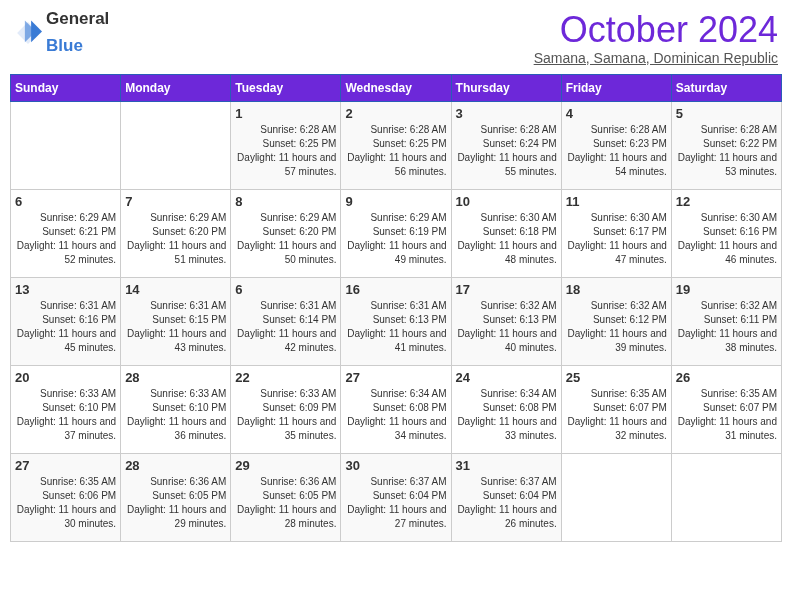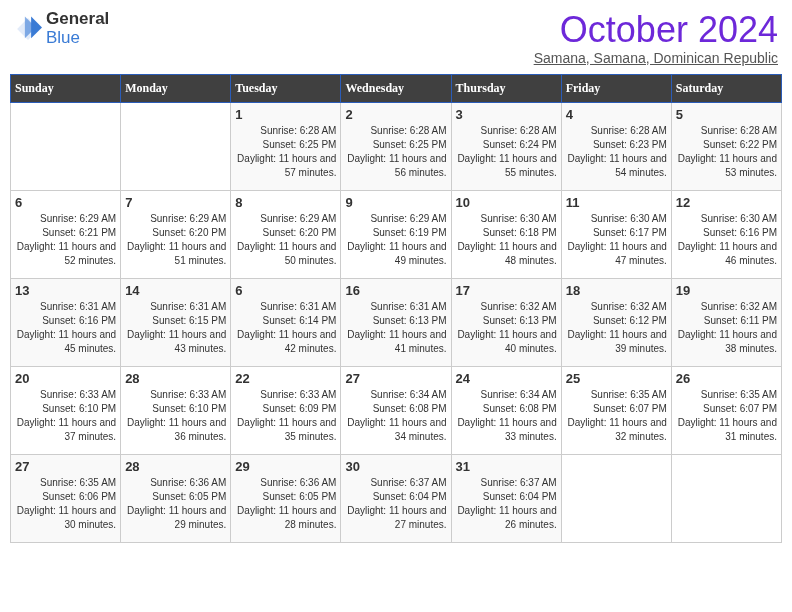--- a/index.html
+++ b/index.html
@@ -19,29 +19,30 @@
     }
     .logo {
       display: flex;
       align-items: center;
       gap: 4px;
     }
     .logo-text {
       display: flex;
       flex-direction: column;
       line-height: 1.1;
+      gap: 8px;
     }
     .logo-general {
       font-size: 17px;
       font-weight: bold;
       color: #333;
     }
     .logo-blue {
       font-size: 17px;
-      font-weight: normal;
+      font-weight: bold;
       color: #3a7bd5;
     }
     .logo-icon {
       width: 28px;
       height: 28px;
     }
     .title-block {
       text-align: right;
     }
     .month-title {
@@ -54,28 +55,27 @@
       font-size: 14px;
       color: #555;
       text-decoration: underline;
     }
     table {
       width: 100%;
       border-collapse: collapse;
       table-layout: fixed;
     }
     thead tr th {
-      background-color: #404040;
+      background-color: #6d28d9;
       color: #fff;
       font-size: 12px;
       font-weight: bold;
       padding: 6px 4px;
       text-align: left;
       border: 1px solid #2a5cb8;
-      font-family: Liberation Serif, serif;
     }
     tbody tr td {
       border: 1px solid #ccc;
       vertical-align: top;
       padding: 4px 4px 4px 4px;
       height: 88px;
       font-size: 10.5px;
       color: #333;
       background: #fff;
     }

